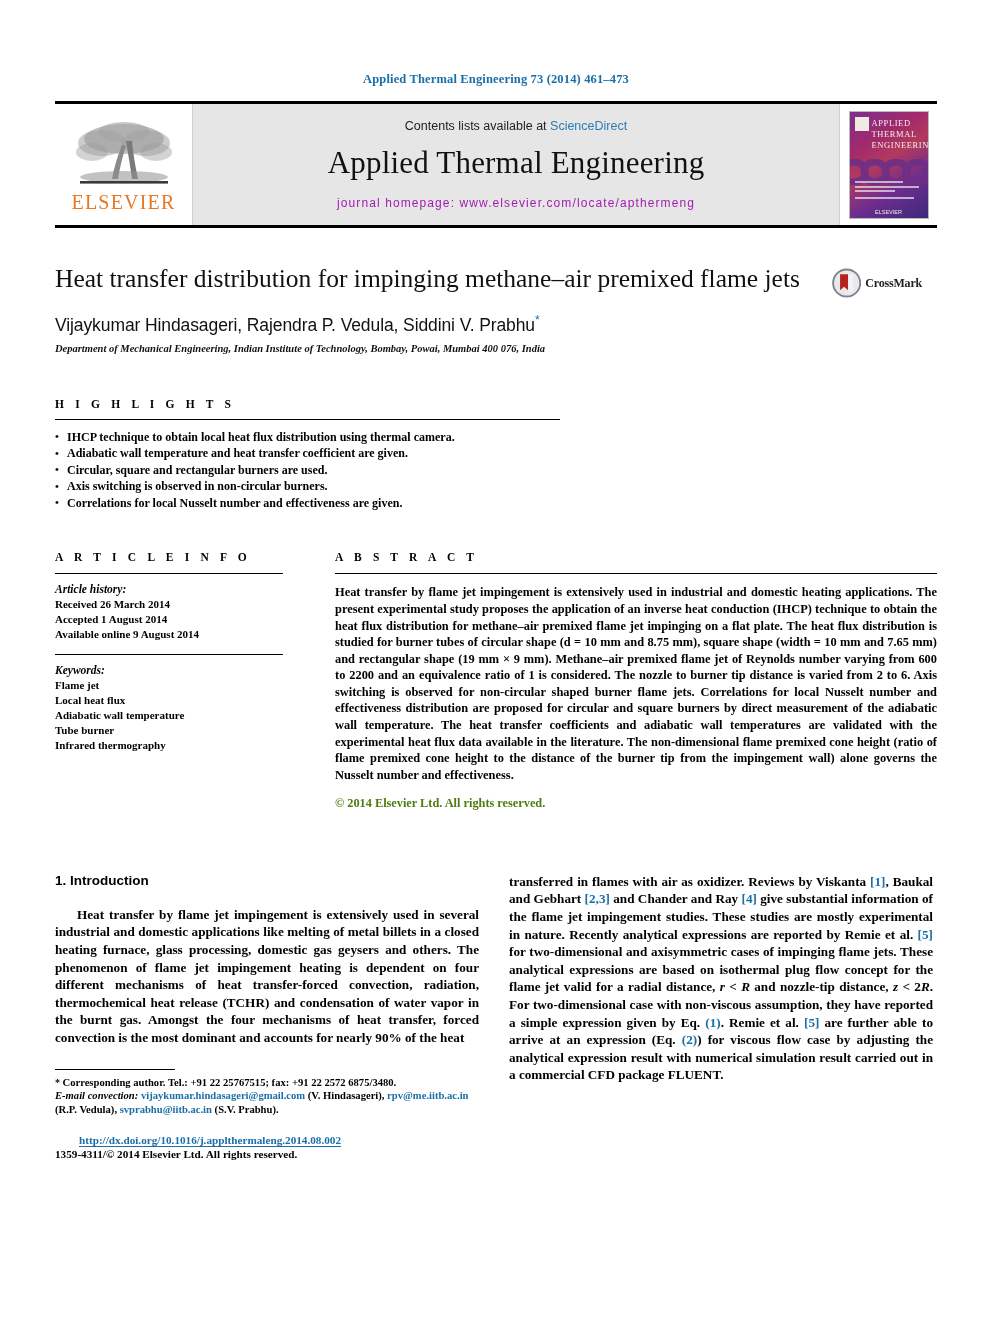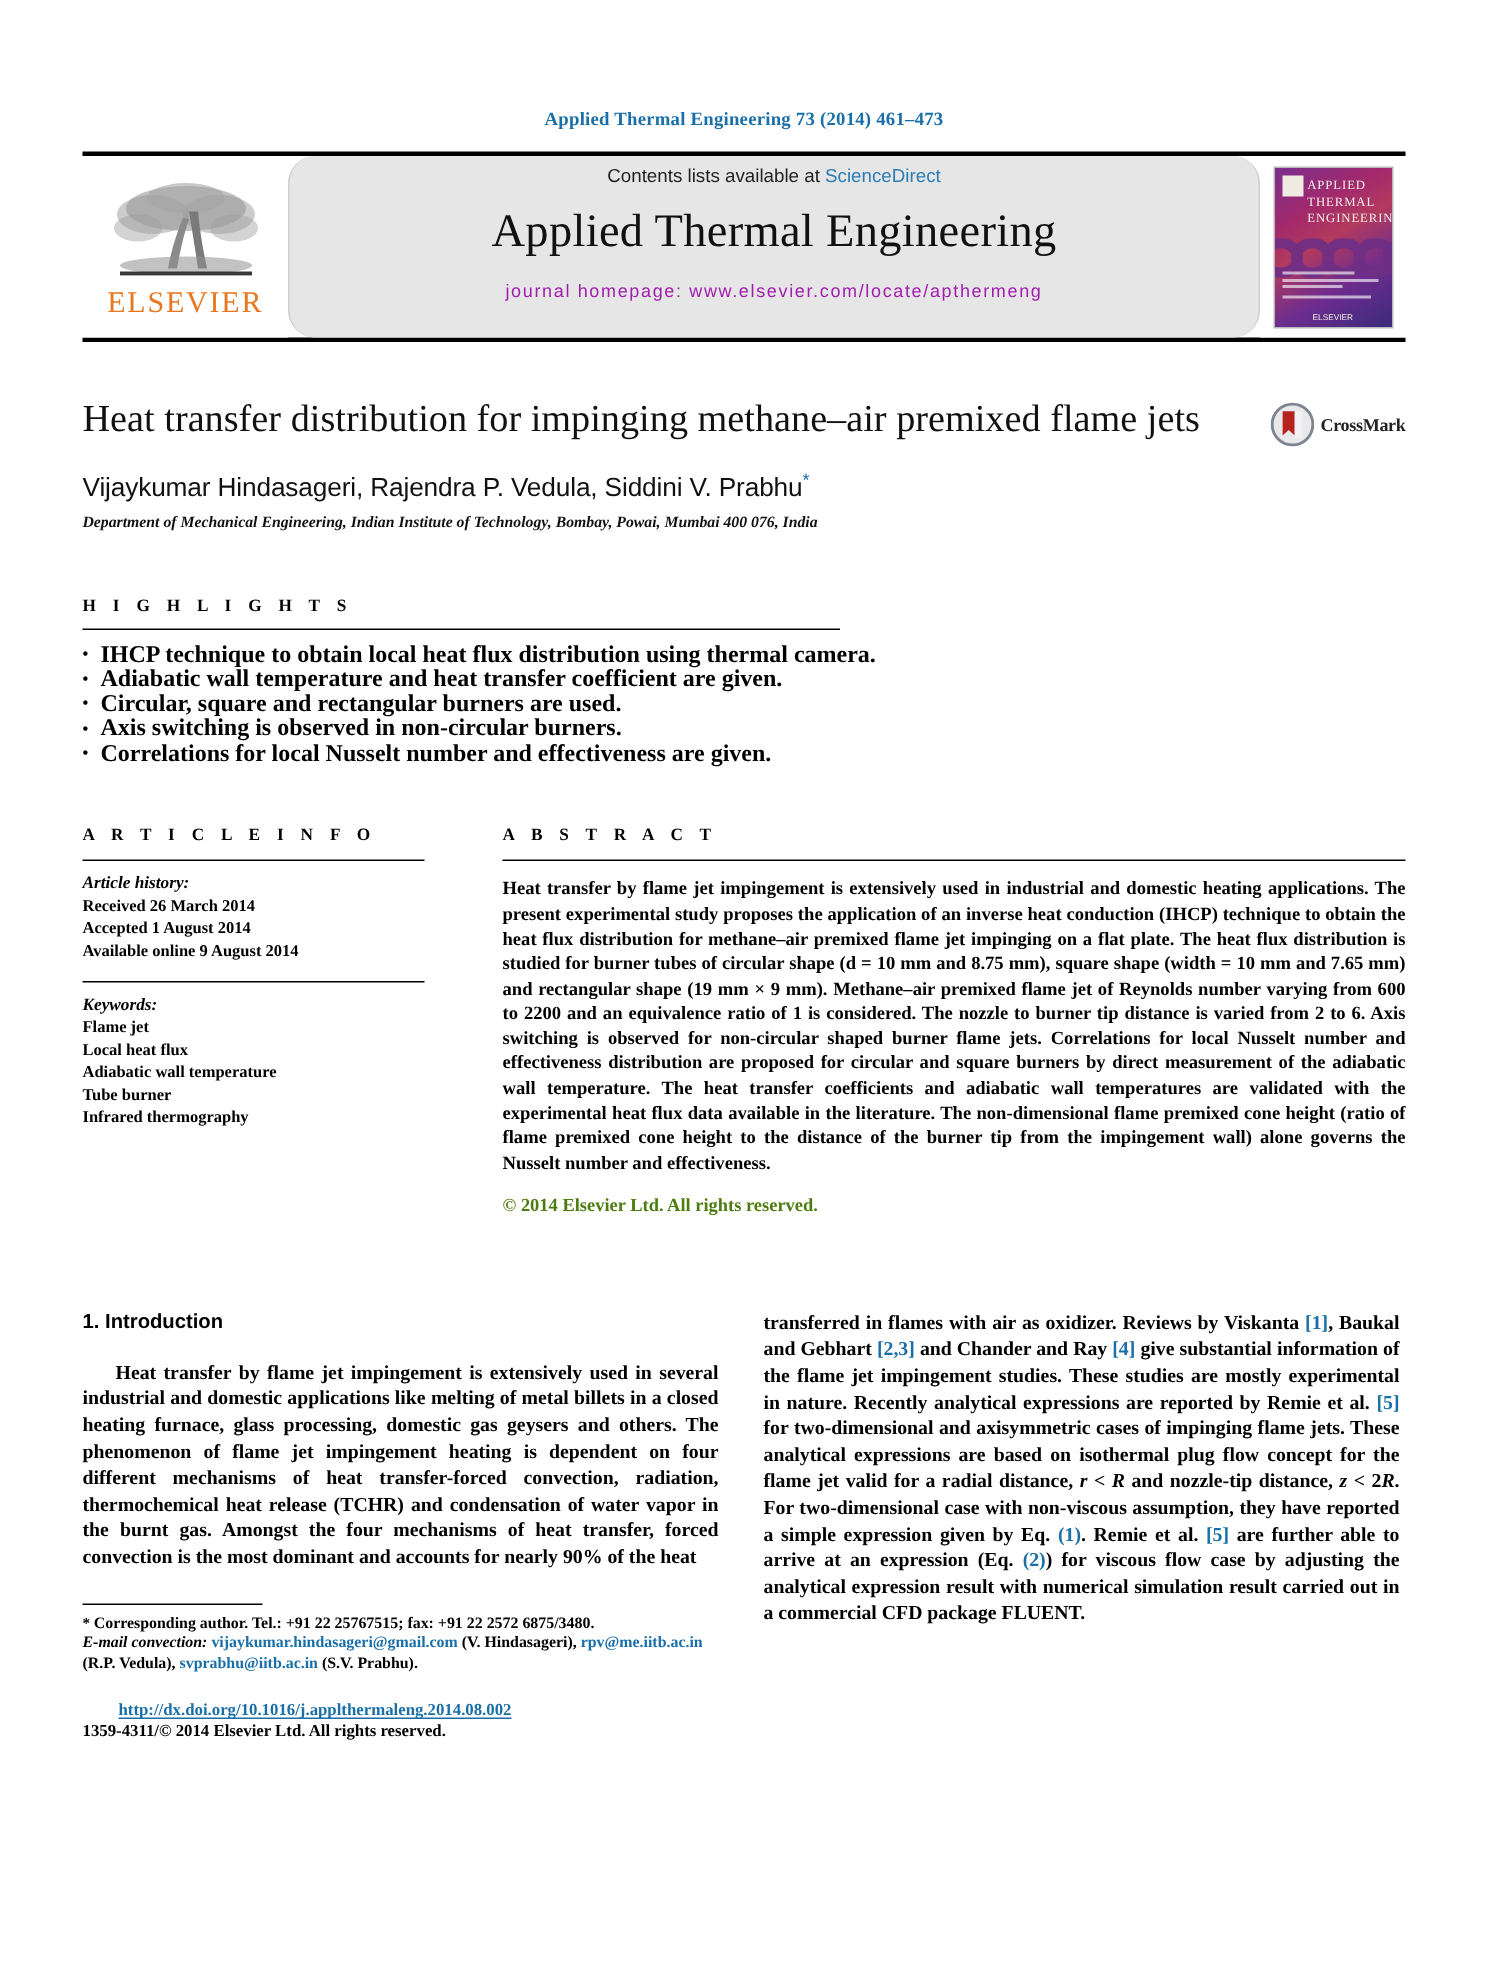--- a/index.html
+++ b/index.html
@@ -56,24 +56,24 @@
     color: #E87722;
     margin-top: 1px;
     line-height: 1;
   }
   .mast-center {
     flex: 1 1 auto;
     background: #e6e6e6;
     display: flex;
     flex-direction: column;
     align-items: center;
+    justify-content: center;
     border-left: 1px solid #cfcfcf;
     border-right: 1px solid #cfcfcf;
     padding: 6px 12px;
-    border-radius: 18px;
   }
   .contents-line {
     font-family: "Liberation Sans", sans-serif;
     font-size: 12.5px;
     color: #222;
     margin-bottom: 14px;
   }
   .contents-line .sd { color: #2a7db5; }
   .journal-title {
     font-family: "Liberation Serif", serif;
@@ -133,21 +133,21 @@
   .paper-title {
     font-family: "Liberation Serif", serif;
     font-size: 25.5px;
     line-height: 30px;
     font-weight: 400;
     color: #111;
     width: 770px;
     margin: 0;
   }
   .crossmark {
-    position: absolute; right: 0; top: -2px;
+    position: absolute; right: 15px; top: -2px;
     width: 90px; height: 42px;
     display: flex; align-items: center; gap: 4px;
   }
   .cm-badge { width: 40px; height: 40px; }
   .cm-text {
     font-family: "Liberation Serif", serif;
     font-weight: 700; font-size: 12px; color: #222;
     letter-spacing: -0.2px;
   }
   .authors {
@@ -176,21 +176,21 @@
     color: #000;
   }
 
   
   .highlights { margin: 44px 55px 0 55px; width: 882px; }
   .hl-rule { margin-top: 9px; width: 505px; border-top: 1.6px solid #000; }
   .hl-list { margin: 9px 0 0 0; padding: 0; list-style: none; }
   .hl-list li {
     font-family: "Liberation Serif", serif;
     font-weight: 700;
-    font-size: 16px;
+    font-size: 12px;
     line-height: 16.5px;
     color: #000;
     position: relative;
     padding-left: 12px;
   }
   .hl-list li:before {
     content: "\2022";
     position: absolute; left: 0; top: -0.5px; font-size: 11px;
   }
 

